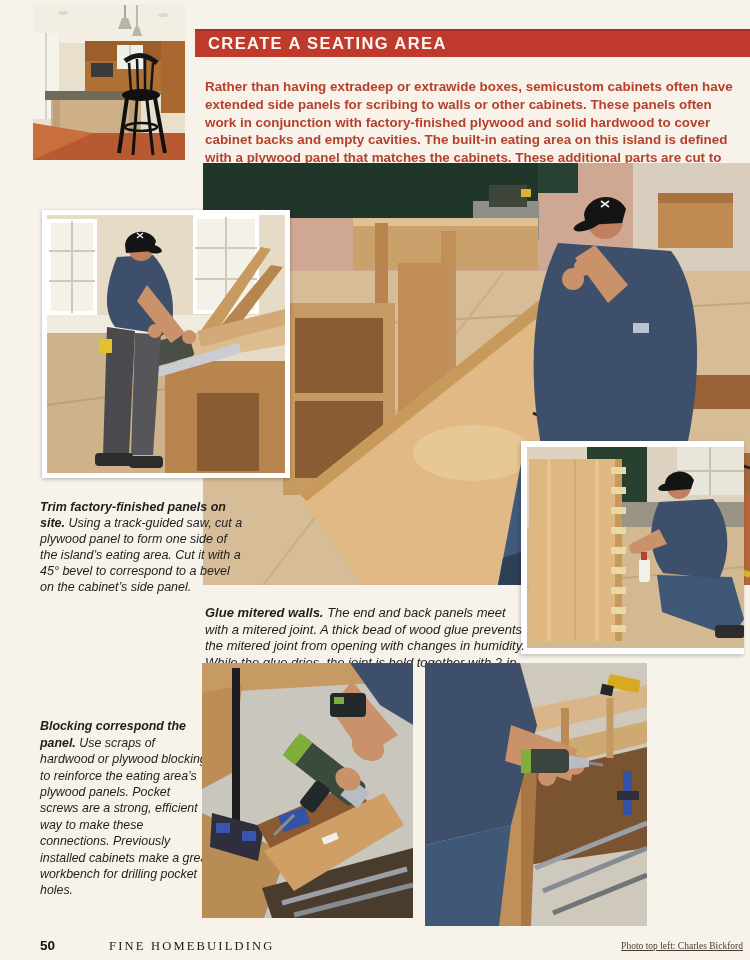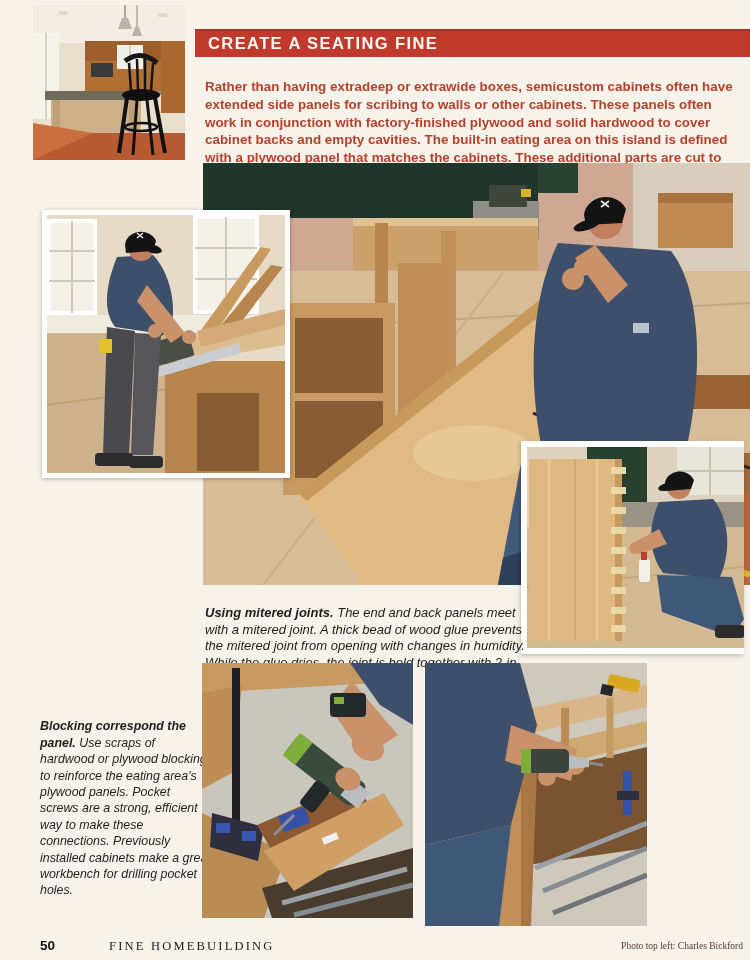--- a/index.html
+++ b/index.html
@@ -62,21 +62,21 @@
   .footer-left{left:40px;top:938px;display:flex;align-items:baseline;gap:30px;}
   .pageno{font-weight:700;font-size:13.5px;color:#111;}
   .mag{
     margin-left:24px;
     font-family:"Liberation Serif",serif;
     font-size:12.5px;letter-spacing:2.2px;color:#1a1a1a;
   }
   .credit{
     right:5px;top:941px;width:300px;text-align:right;
     font-family:"Liberation Serif",serif;
-    font-size:9.5px;color:#4a3c2e;padding-right:2px;
+    font-size:9.5px;color:#4a3c2e;padding-right:2px;text-decoration:underline;
   }
 </style>
 </head>
 <body>
 
 <div class="page">
 
   <div class="abs photo kitchen">
     <svg viewBox="0 0 152 155" preserveAspectRatio="none">
       <rect x="0" y="0" width="152" height="155" fill="#e9dfcd"></rect>
@@ -112,21 +112,21 @@
         <line x1="94" y1="93" x2="86" y2="148" stroke="#101010" stroke-width="4"></line>
         <line x1="122" y1="93" x2="132" y2="148" stroke="#101010" stroke-width="4"></line>
         <line x1="104" y1="95" x2="100" y2="150" stroke="#101010" stroke-width="3"></line>
         <line x1="114" y1="95" x2="120" y2="150" stroke="#101010" stroke-width="3"></line>
         <ellipse cx="108" cy="122" rx="16" ry="4" fill="none" stroke="#101010" stroke-width="2.5"></ellipse>
       </g>
     </svg>
   </div>
 
   <div class="abs redbar">
-    <h1>CREATE A SEATING FINE</h1>
+    <h1>CREATE A SEATING AREA</h1>
   </div>
 
   <p class="abs intro">Rather than having extradeep or extrawide boxes, semicustom cabinets often have extended side panels for scribing to walls or other cabinets. These panels often work in conjunction with factory-finished plywood and solid hardwood to cover cabinet backs and empty cavities. The built-in eating area on this island is defined with a plywood panel that matches the cabinets. These additional parts are cut to size before they’re fit and fastened.</p>
 
   <div class="abs photo mainphoto">
     <svg viewBox="0 0 547 422" preserveAspectRatio="none">
       <rect x="0" y="0" width="547" height="115" fill="#cfa893"></rect>
       <rect x="430" y="0" width="117" height="108" fill="#d9cdbd"></rect>
       <rect x="0" y="0" width="335" height="55" fill="#20362a"></rect>
       <rect x="335" y="0" width="40" height="30" fill="#2a4234"></rect>
@@ -216,20 +216,24 @@
         <circle cx="142" cy="122" r="7" fill="#c9926b"></circle>
         <circle cx="108" cy="116" r="7" fill="#c9926b"></circle>
         <circle cx="94" cy="33" r="13" fill="#c08060"></circle>
         <path d="M78,30 a16,14 0 0 1 31,-4 l-3,10 -27,2 Z" fill="#141414"></path>
         <ellipse cx="106" cy="34" rx="9" ry="4" fill="#141414" transform="rotate(14 106 34)"></ellipse>
         <path d="M90,18 l6,5 M96,18 l-6,5" stroke="#e8e8e8" stroke-width="1.4"></path>
       </g>
     </svg>
   </div>
 
+  <p class="abs caption cap-trim">
+    <span class="lead">Trim factory-finished panels on site.</span>
+    <span>Using a track-guided saw, cut a plywood panel to form one side of the island’s eating area. Cut it with a 45° bevel to correspond to a bevel on the cabinet’s side panel.</span>
+  </p>
 
   <div class="abs photo gluephoto">
     <svg viewBox="0 0 217 201" preserveAspectRatio="none">
       <rect x="0" y="0" width="217" height="201" fill="#ded3c0"></rect>
       <rect x="60" y="0" width="60" height="55" fill="#27402f"></rect>
       <rect x="150" y="0" width="67" height="48" fill="#e8e6da"></rect>
       <line x1="183" y1="0" x2="183" y2="48" stroke="#c9c4b2" stroke-width="2"></line>
       <line x1="150" y1="24" x2="217" y2="24" stroke="#c9c4b2" stroke-width="2"></line>
       <rect x="95" y="55" width="122" height="25" fill="#9a9486"></rect>
       <rect x="0" y="80" width="217" height="121" fill="#d3b991"></rect>
@@ -263,21 +267,21 @@
         <ellipse cx="139" cy="40" rx="8" ry="3.5" fill="#141414" transform="rotate(-14 139 40)"></ellipse>
       </g>
       <g>
         <rect x="112" y="112" width="11" height="23" rx="3" fill="#f2f0ea"></rect>
         <rect x="114" y="105" width="6" height="8" fill="#b8402f"></rect>
       </g>
     </svg>
   </div>
 
   <p class="abs caption cap-glue">
-    <span class="lead">Using mitered joints.</span>
+    <span class="lead">Glue mitered walls.</span>
     <span>The end and back panels meet with a mitered joint. A thick bead of wood glue prevents the mitered joint from opening with changes in humidity. While the glue dries, the joint is held together with 2-in.-wide masking tape.</span>
   </p>
 
   <p class="abs caption cap-blocking">
     <span class="lead">Blocking correspond the panel.</span>
     <span>Use scraps of hardwood or plywood blocking to reinforce the eating area’s plywood panels. Pocket screws are a strong, efficient way to make these connections. Previously installed cabinets make a great workbench for drilling pocket holes.</span>
   </p>
 
   <div class="abs photo photoA">
     <svg viewBox="0 0 211 255" preserveAspectRatio="none">

